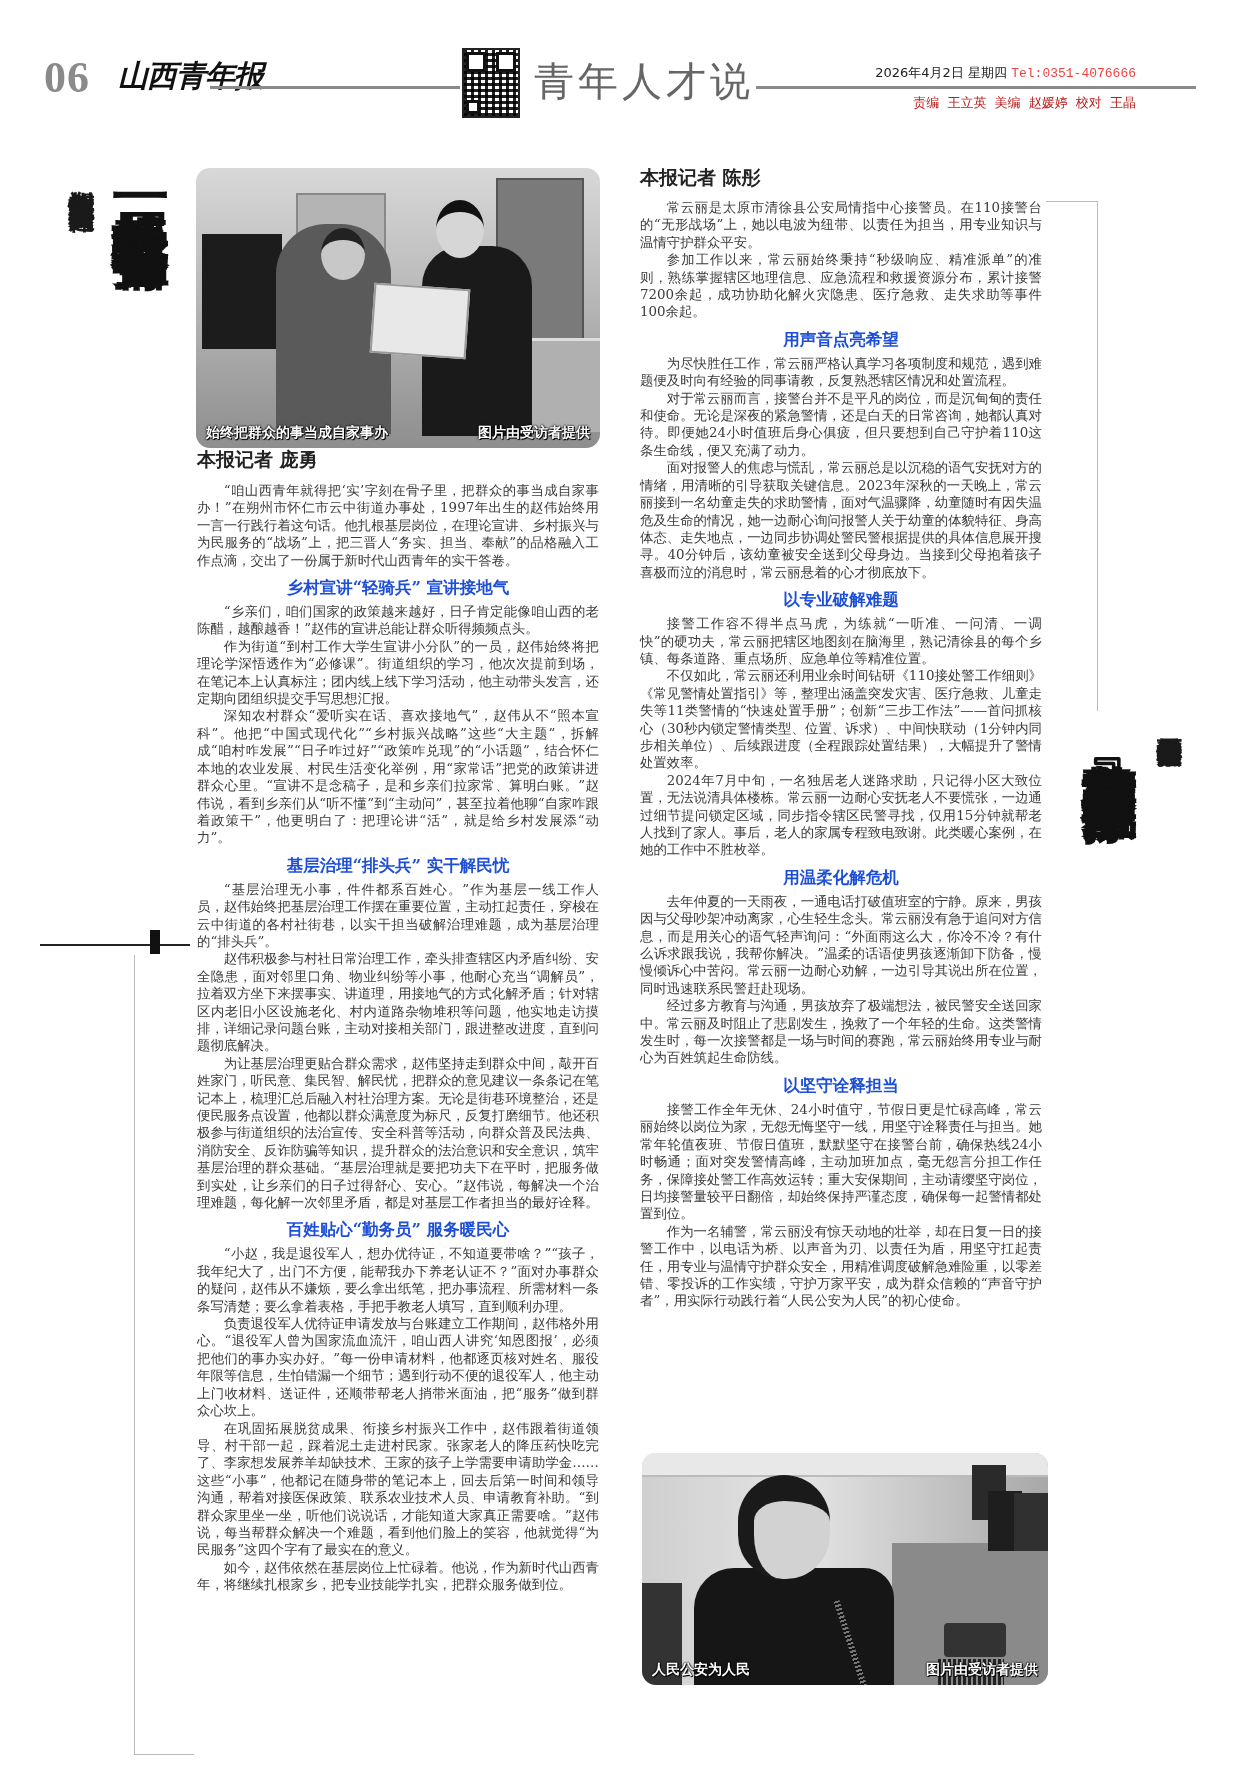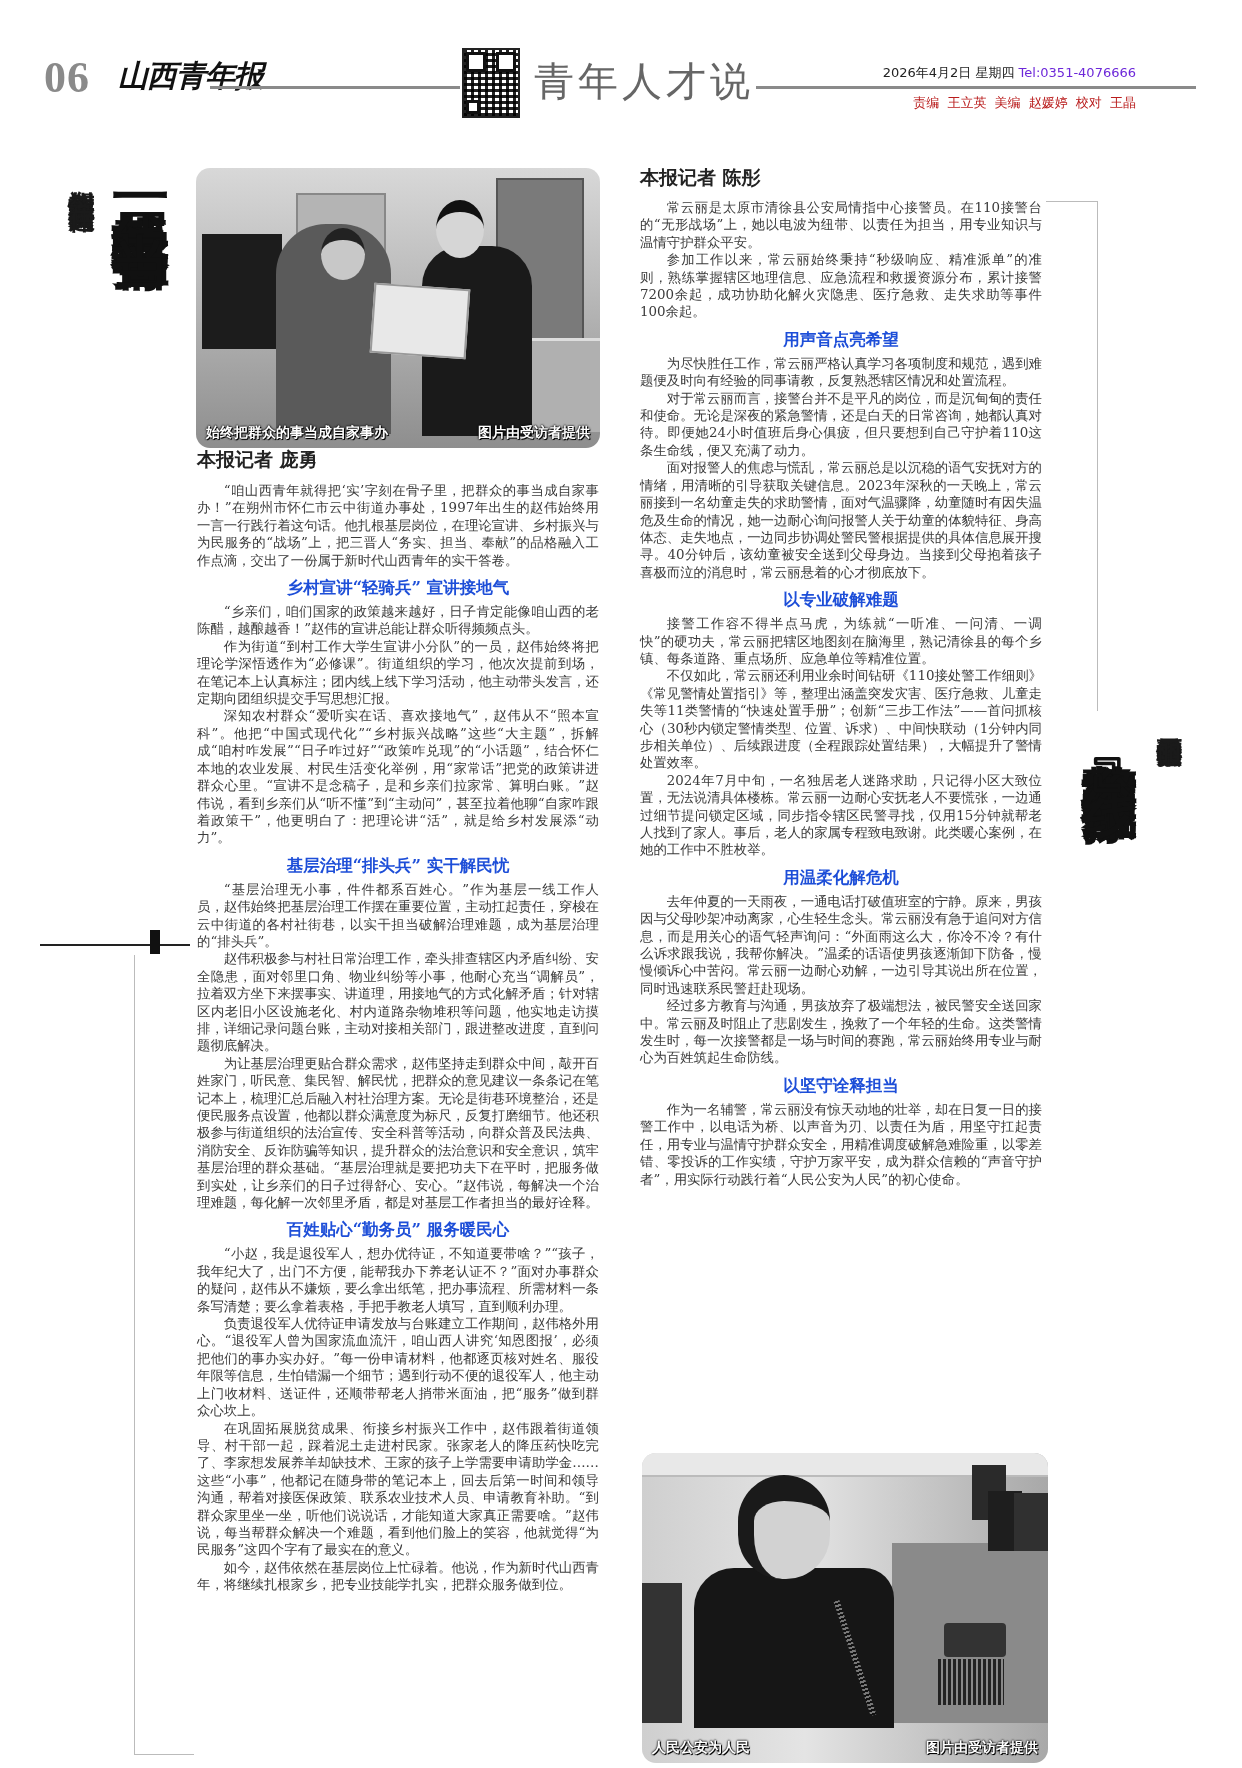--- a/index.html
+++ b/index.html
@@ -15,21 +15,21 @@
       repeating-linear-gradient(0deg, #222 0 3px, #fff 3px 6px),
       repeating-linear-gradient(90deg, #222 0 3px, #fff 3px 7px);
       background-blend-mode: multiply; border: 2px solid #222; }
   .qr::before, .qr::after { content: ""; position: absolute; width: 14px; height: 14px; border: 3px solid #111; background: #fff; }
   .qr::before { left: 2px; top: 2px; }
   .qr::after { right: 2px; top: 2px; }
   .qr-corner { position: absolute; left: 2px; bottom: 2px; width: 14px; height: 14px; border: 3px solid #111; background: #fff; }
   .section-title { position: absolute; left: 534px; top: 54px; font-family: "DejaVu Serif", serif; font-size: 40px; color: #666; letter-spacing: 4px; }
   .mast-rule-right { position: absolute; left: 756px; top: 86px; width: 440px; height: 3px; background: #8a8a8a; }
   .date-line { position: absolute; right: 46px; top: 64px; font-family: "DejaVu Sans", sans-serif; font-size: 13px; color: #222; }
-  .date-line .tel { color: #6d28d9; }
+  .date-line .tel { color: #ef4444; font-family: Liberation Mono, monospace; }
   .editors { position: absolute; right: 46px; top: 94px; font-family: "DejaVu Sans", sans-serif; font-size: 13px; color: #b91c1c; word-spacing: 4px; }
 
   
   .subtitle-vert { position: absolute; left: 62px; top: 170px; width: 40px; writing-mode: vertical-rl; font-family: "DejaVu Serif", serif; font-weight: bold; font-size: 26px; line-height: 40px; color: #1a1a1a; letter-spacing: 1px; }
   .headline-vert { position: absolute; left: 106px; top: 166px; width: 70px; writing-mode: vertical-rl; font-family: "DejaVu Serif", serif; font-weight: bold; font-size: 58px; line-height: 70px; color: #111; letter-spacing: 0px; }
   .left-bracket-h { position: absolute; left: 40px; top: 944px; width: 150px; height: 2px; background: #222; }
   .left-bracket-knob { position: absolute; left: 150px; top: 930px; width: 10px; height: 24px; background: #111; }
   .left-vrule { position: absolute; left: 134px; top: 955px; width: 1px; height: 800px; background: #bbb; }
   .left-bottom-rule { position: absolute; left: 134px; top: 1754px; width: 60px; height: 1px; background: #bbb; }
 
@@ -60,21 +60,21 @@
   .col1 { left: 197px; top: 482px; width: 402px; }
   .col2 { left: 640px; top: 199px; width: 402px; }
 
   
   .byline2 { left: 640px; top: 165px; }
   .right-bracket-h { position: absolute; left: 1046px; top: 201px; width: 52px; height: 1px; background: #bbb; }
   .right-vrule { position: absolute; left: 1097px; top: 201px; width: 1px; height: 510px; background: #bbb; }
   .headline2-vert { position: absolute; left: 1076px; top: 720px; width: 70px; writing-mode: vertical-rl; font-family: "DejaVu Serif", serif; font-weight: bold; font-size: 56px; line-height: 70px; color: #111; }
   .subtitle2-vert { position: absolute; left: 1150px; top: 720px; width: 38px; writing-mode: vertical-rl; font-family: "DejaVu Serif", serif; font-weight: bold; font-size: 25px; line-height: 38px; color: #1a1a1a; }
 
-  .photo2 { left: 642px; top: 1453px; width: 406px; height: 310px;
+  .photo2 { left: 642px; top: 1453px; width: 406px; height: 232px;
     background: linear-gradient(90deg, #cfcfcf 0%, #e4e4e4 40%, #d0d0d0 60%, #a8a8a8 100%); }
   .p2-wall { position: absolute; left: 0; top: 0; width: 406px; height: 24px; background: #e8e8e8; border-bottom: 2px solid #bbb; }
   .p2-chair { position: absolute; left: 0; top: 130px; width: 40px; height: 140px; background: #333; }
   .p2-body { position: absolute; left: 52px; top: 115px; width: 200px; height: 160px; background: #161616; border-radius: 40px 30px 0 0; }
   .p2-head { position: absolute; left: 96px; top: 22px; width: 92px; height: 104px; background: #d2d2d2; border-radius: 46px 46px 44px 44px; border-top: 26px solid #1a1a1a; border-left: 16px solid #1a1a1a; }
   .p2-desk { position: absolute; left: 250px; top: 90px; width: 156px; height: 180px; background: #8a8a8a; }
   .p2-monitor1 { position: absolute; left: 330px; top: 12px; width: 34px; height: 55px; background: #2a2a2a; }
   .p2-monitor2 { position: absolute; left: 346px; top: 38px; width: 34px; height: 60px; background: #1e1e1e; }
   .p2-monitor3 { position: absolute; left: 372px; top: 40px; width: 34px; height: 58px; background: #303030; }
   .p2-keyboard { position: absolute; left: 296px; top: 206px; width: 66px; height: 46px; background: repeating-linear-gradient(90deg,#222 0 3px,#888 3px 5px); }
@@ -155,20 +155,21 @@
     <p>对于常云丽而言，接警台并不是平凡的岗位，而是沉甸甸的责任和使命。无论是深夜的紧急警情，还是白天的日常咨询，她都认真对待。即便她24小时值班后身心俱疲，但只要想到自己守护着110这条生命线，便又充满了动力。</p>
     <p>面对报警人的焦虑与慌乱，常云丽总是以沉稳的语气安抚对方的情绪，用清晰的引导获取关键信息。2023年深秋的一天晚上，常云丽接到一名幼童走失的求助警情，面对气温骤降，幼童随时有因失温危及生命的情况，她一边耐心询问报警人关于幼童的体貌特征、身高体态、走失地点，一边同步协调处警民警根据提供的具体信息展开搜寻。40分钟后，该幼童被安全送到父母身边。当接到父母抱着孩子喜极而泣的消息时，常云丽悬着的心才彻底放下。</p>
     <h3>以专业破解难题</h3>
     <p>接警工作容不得半点马虎，为练就“一听准、一问清、一调快”的硬功夫，常云丽把辖区地图刻在脑海里，熟记清徐县的每个乡镇、每条道路、重点场所、应急单位等精准位置。</p>
     <p>不仅如此，常云丽还利用业余时间钻研《110接处警工作细则》《常见警情处置指引》等，整理出涵盖突发灾害、医疗急救、儿童走失等11类警情的“快速处置手册”；创新“三步工作法”——首问抓核心（30秒内锁定警情类型、位置、诉求）、中间快联动（1分钟内同步相关单位）、后续跟进度（全程跟踪处置结果），大幅提升了警情处置效率。</p>
     <p>2024年7月中旬，一名独居老人迷路求助，只记得小区大致位置，无法说清具体楼栋。常云丽一边耐心安抚老人不要慌张，一边通过细节提问锁定区域，同步指令辖区民警寻找，仅用15分钟就帮老人找到了家人。事后，老人的家属专程致电致谢。此类暖心案例，在她的工作中不胜枚举。</p>
     <h3>用温柔化解危机</h3>
     <p>去年仲夏的一天雨夜，一通电话打破值班室的宁静。原来，男孩因与父母吵架冲动离家，心生轻生念头。常云丽没有急于追问对方信息，而是用关心的语气轻声询问：“外面雨这么大，你冷不冷？有什么诉求跟我说，我帮你解决。”温柔的话语使男孩逐渐卸下防备，慢慢倾诉心中苦闷。常云丽一边耐心劝解，一边引导其说出所在位置，同时迅速联系民警赶赴现场。</p>
     <p>经过多方教育与沟通，男孩放弃了极端想法，被民警安全送回家中。常云丽及时阻止了悲剧发生，挽救了一个年轻的生命。这类警情发生时，每一次接警都是一场与时间的赛跑，常云丽始终用专业与耐心为百姓筑起生命防线。</p>
     <h3>以坚守诠释担当</h3>
+    <p>接警工作全年无休、24小时值守，节假日更是忙碌高峰，常云丽始终以岗位为家，无怨无悔坚守一线，用坚守诠释责任与担当。她常年轮值夜班、节假日值班，默默坚守在接警台前，确保热线24小时畅通；面对突发警情高峰，主动加班加点，毫无怨言分担工作任务，保障接处警工作高效运转；重大安保期间，主动请缨坚守岗位，日均接警量较平日翻倍，却始终保持严谨态度，确保每一起警情都处置到位。</p>
     <p>作为一名辅警，常云丽没有惊天动地的壮举，却在日复一日的接警工作中，以电话为桥、以声音为刃、以责任为盾，用坚守扛起责任，用专业与温情守护群众安全，用精准调度破解急难险重，以零差错、零投诉的工作实绩，守护万家平安，成为群众信赖的“声音守护者”，用实际行动践行着“人民公安为人民”的初心使命。</p>
   </div>
 
   <h1 class="headline2-vert">坚守方寸接警台 守护群众『生命线』</h1>
   <div class="subtitle2-vert">太原市清徐县公安局情指中心接警员常云丽</div>
 
   <figure class="photo photo2">
     <div class="p2-wall"></div>
     <div class="p2-desk"></div>
     <div class="p2-monitor1"></div>

